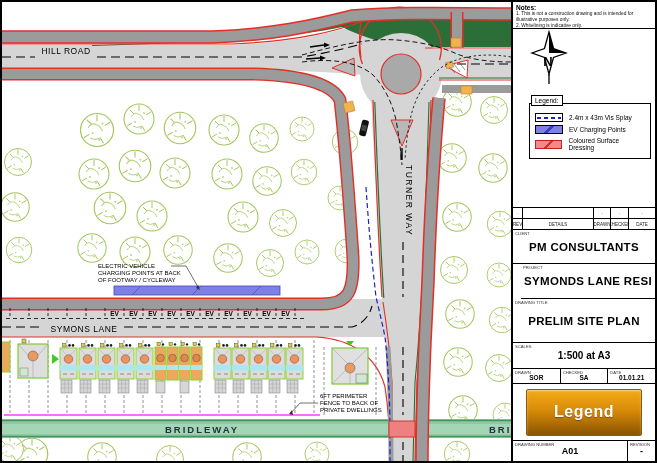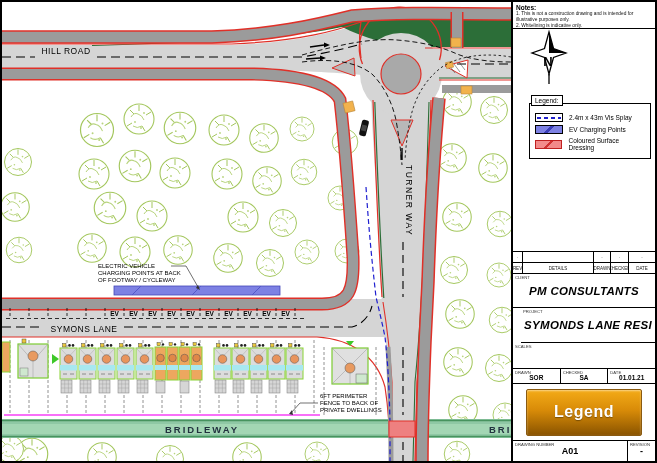--- a/index.html
+++ b/index.html
@@ -32,21 +32,21 @@
   .rt-c{box-sizing:border-box;border-right:1px solid #000;font-size:4.5px;display:flex;align-items:center;
         justify-content:center;color:#222;overflow:hidden;}
   .rt-c:last-child{border-right:none;}
   .c-rev{width:10px;}.c-det{flex:1;}.c-drw{width:17px;}.c-chk{width:18px;}.c-dat{width:26px;}
   .dim{color:#999;}
   .field{padding:1px 2px;}
   .f-label{font-size:4.2px;color:#333;text-transform:uppercase;position:absolute;top:1px;left:2px;}
   .f-value{display:flex;align-items:center;justify-content:center;height:100%;
            font-weight:600;color:#000;text-align:center;}
   .h-client{height:34px;}.h-project{height:35px;margin-left:8px;}.h-title{height:44px;}
-  .v-big{font-size:11.5px;letter-spacing:0.3px;font-style:italic;}
+  .v-big{font-size:11.5px;letter-spacing:0.3px;}
   .h-scales{height:26px;}.v-scales{font-size:10px;}
   .dcd{display:flex;height:15px;}
   .dcd-c{flex:1;position:relative;border-right:1px solid #000;}
   .dcd-c:last-child{border-right:none;}
   .dcd-v{font-size:6.5px;font-weight:600;display:flex;align-items:flex-end;justify-content:center;height:100%;padding-bottom:2px;box-sizing:border-box;}
   .logo-sec{height:57px;display:flex;align-items:center;justify-content:center;}
   .logo-box{width:114px;height:45px;border:1px solid #8a5a10;border-radius:2px;
             background:linear-gradient(180deg,#f4ab17 0%,#d88b08 45%,#8a5400 100%);
             display:flex;align-items:center;justify-content:center;
             box-shadow:inset 0 1px 2px rgba(255,255,255,.5);}
@@ -381,23 +381,28 @@
     <div class="tb-sec field h-client">
       <span class="f-label">CLIENT</span>
       <div class="f-value v-big">PM CONSULTANTS</div>
     </div>
 
     <div class="tb-sec field h-project">
       <span class="f-label">PROJECT</span>
       <div class="f-value v-big">SYMONDS LANE RESI</div>
     </div>
 
+    <div class="tb-sec field h-title">
+      <span class="f-label">DRAWING TITLE</span>
+      <div class="f-value v-big">PRELIM SITE PLAN</div>
+    </div>
 
     <div class="tb-sec field h-scales">
       <span class="f-label">SCALES</span>
+      <div class="f-value v-scales">1:500 at A3</div>
     </div>
 
     <div class="tb-sec dcd">
       <div class="dcd-c">
         <span class="f-label">DRAWN</span>
         <div class="dcd-v">SOR</div>
       </div>
       <div class="dcd-c">
         <span class="f-label">CHECKED</span>
         <div class="dcd-v">SA</div>

